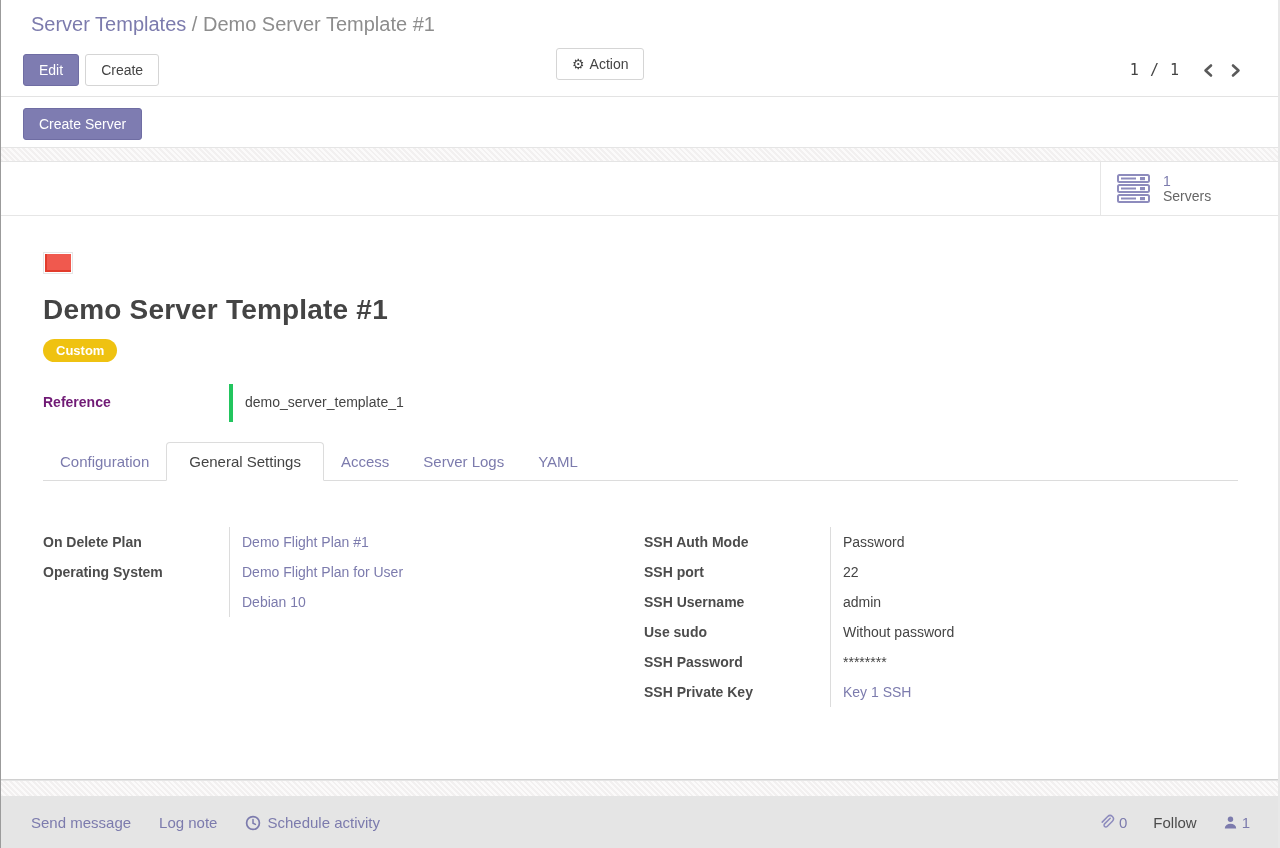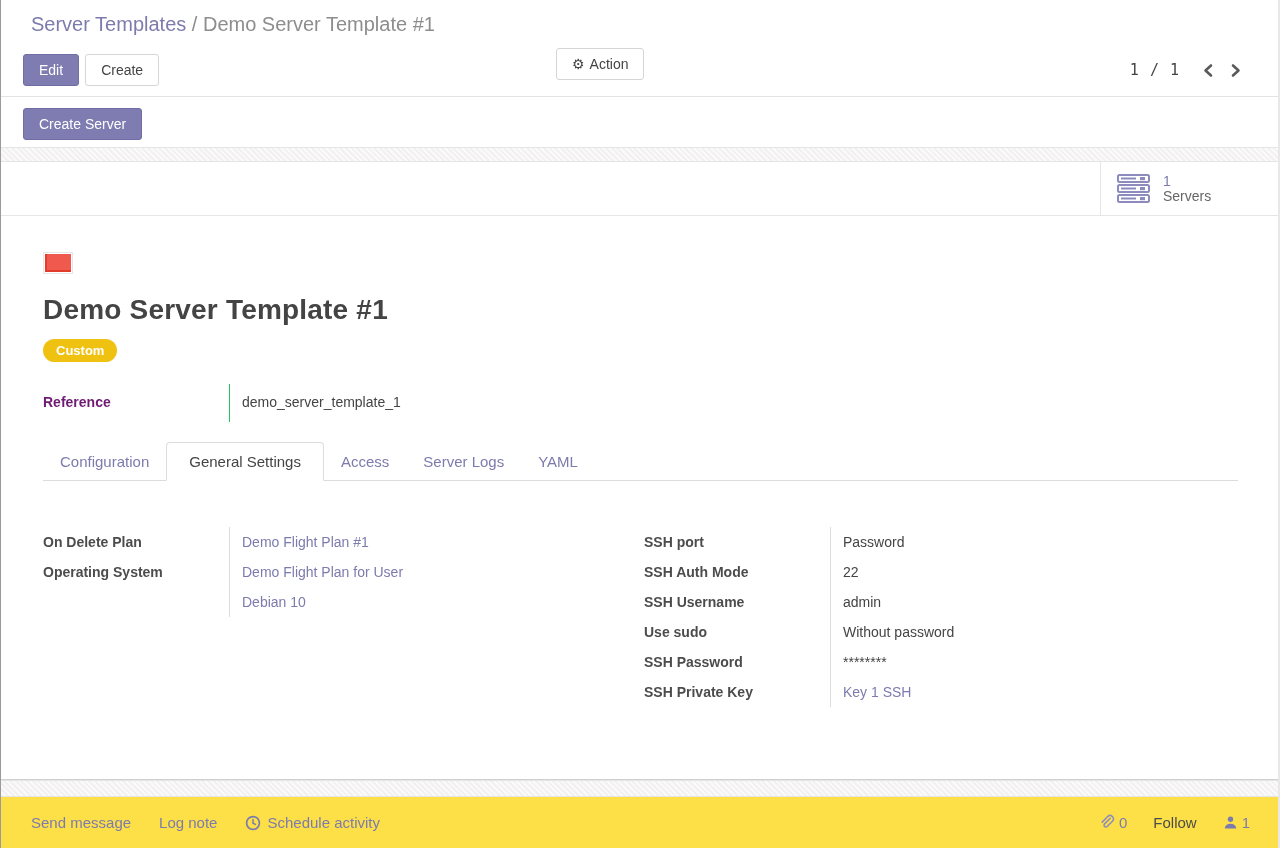--- a/index.html
+++ b/index.html
@@ -45,41 +45,41 @@
   .sheet-body { padding:36px 42px 0 42px; }
   .image-swatch { width:30px; height:22px; border:1px solid #e6e6e6; background:#fff; padding:1px; cursor:pointer; }
   .image-swatch .inner { width:100%; height:100%; background:#f0594e; border-left:2px solid #e23c2c; border-bottom:2px solid #e23c2c; }
 
   .record-title { margin-top:20px; font-size:28px; font-weight:bold; color:#444; letter-spacing:.2px; }
   .tag-pill { display:inline-block; margin-top:13px; background:#efc211; color:#fff; font-size:13px; font-weight:bold;
     padding:4px 13px; border-radius:12px; }
 
   .field-row { display:flex; margin-top:22px; }
   .field-row .flabel { width:186px; font-size:14px; font-weight:bold; color:#701a75; padding-top:10px; }
-  .field-row .fval-box { border-left:1px solid #22c55e; padding:10px 0 10px 12px; min-height:38px; font-size:14px; color:#444; }
+  .field-row .fval-box { border-left:4px solid #22c55e; padding:10px 0 10px 12px; min-height:38px; font-size:14px; color:#444; }
 
   
   .tabs { margin-top:20px; display:flex; border-bottom:1px solid #dcdcdc; align-items:flex-end; }
   .tab { font-size:15px; padding:10px 17px; color:#7c7bad; cursor:pointer; background:transparent; border:none; font-family:inherit; }
   .tab.active { color:#444; background:#fff; border:1px solid #dcdcdc; border-bottom:1px solid #fff; margin-bottom:-1px;
     border-radius:4px 4px 0 0; padding:10px 22px; }
 
   
   .tab-content { display:flex; padding-top:46px; }
   .col-left { width:601px; }
   .col-right { flex:1; }
   .fgroup { display:flex; }
   .fgroup .labels { width:186px; }
   .fgroup .values { border-left:1px solid #dcdcdc; padding-left:12px; }
   .fgroup .labels div { font-size:14px; font-weight:bold; color:#4c4c4c; height:30px; line-height:30px; }
   .fgroup .values div { font-size:14px; color:#444; height:30px; line-height:30px; }
   .link { color:#7c7bad !important; cursor:pointer; }
 
   
-  .chatter-bar { background:#fde047; height:51px; display:flex; align-items:center; padding:0 30px; }
+  .chatter-bar { background:#e5e5e5; height:51px; display:flex; align-items:center; padding:0 30px; }
   .chat-link { color:#7c7bad; font-size:15px; cursor:pointer; margin-right:28px; display:flex; align-items:center; gap:6px; }
   .chat-right { margin-left:auto; display:flex; align-items:center; gap:26px; }
   .chat-stat { display:flex; align-items:center; gap:4px; font-size:15px; color:#7c7bad; cursor:pointer; }
   .follow-label { color:#4c4c4c; font-size:15px; cursor:pointer; }
   svg { display:block; }
 </style>
 </head>
 <body>
 
 <div class="control-panel">
@@ -185,22 +185,22 @@
           <div class="values">
             <div class="link">Demo Flight Plan #1</div>
             <div class="link">Demo Flight Plan for User</div>
             <div class="link">Debian 10</div>
           </div>
         </div>
       </div>
       <div class="col-right">
         <div class="fgroup">
           <div class="labels">
+            <div>SSH Auth Mode</div>
             <div>SSH port</div>
-            <div>SSH Auth Mode</div>
             <div>SSH Username</div>
             <div>Use sudo</div>
             <div>SSH Password</div>
             <div>SSH Private Key</div>
           </div>
           <div class="values">
             <div>Password</div>
             <div>22</div>
             <div>admin</div>
             <div>Without password</div>

